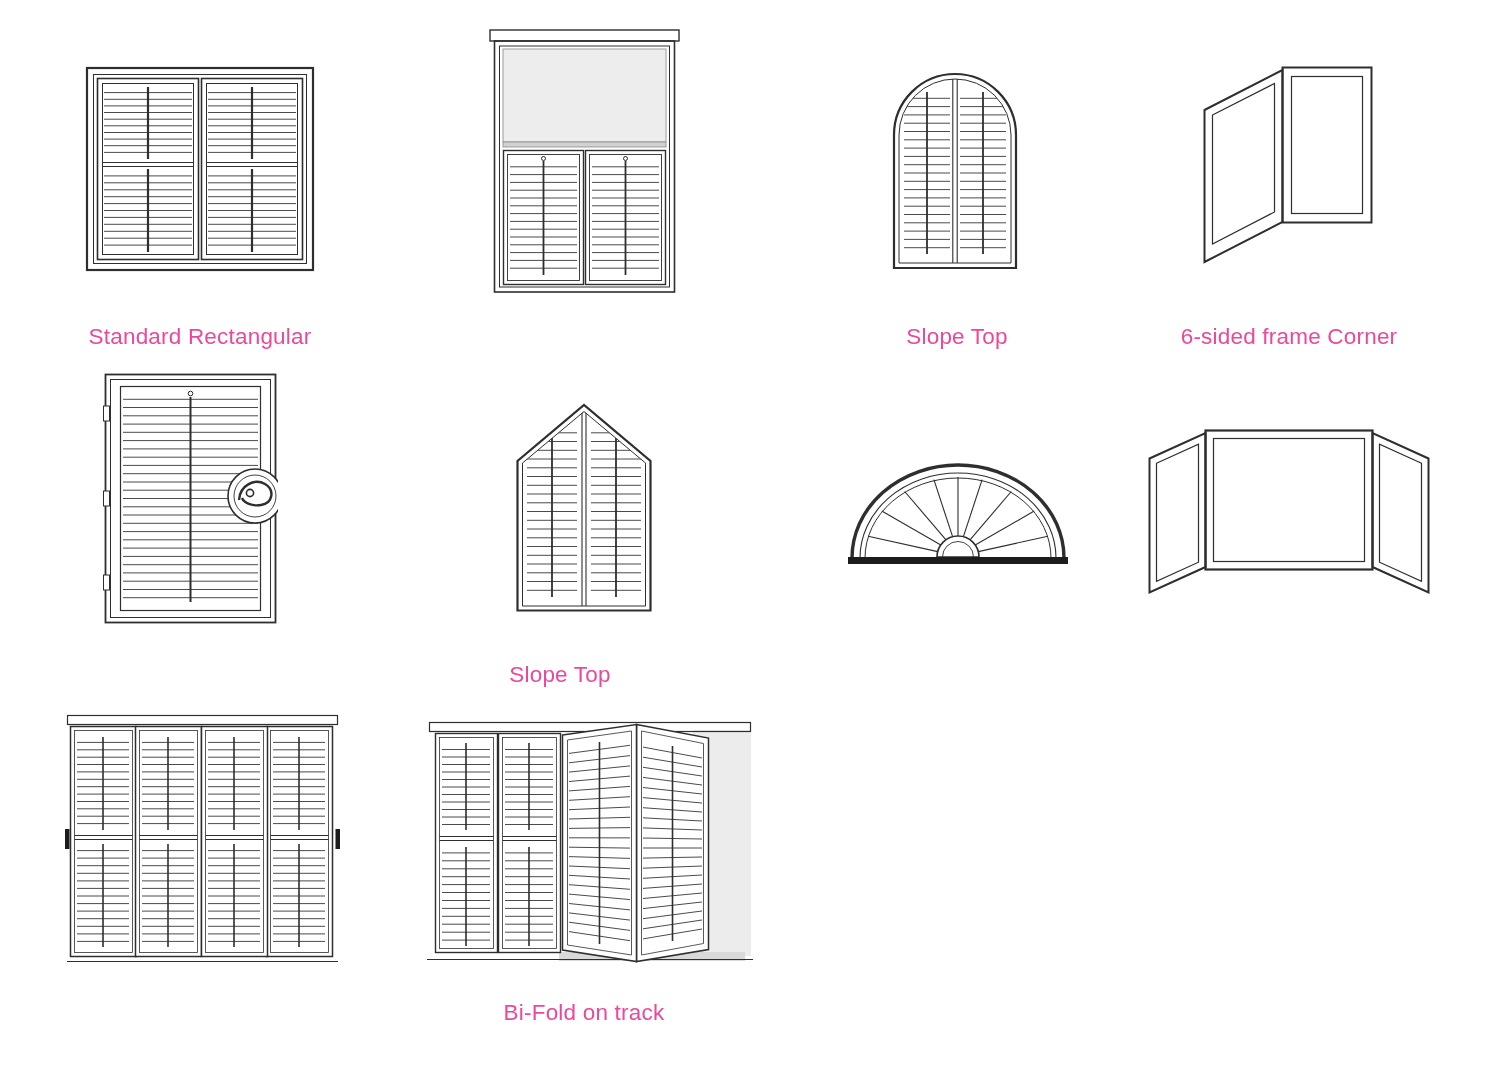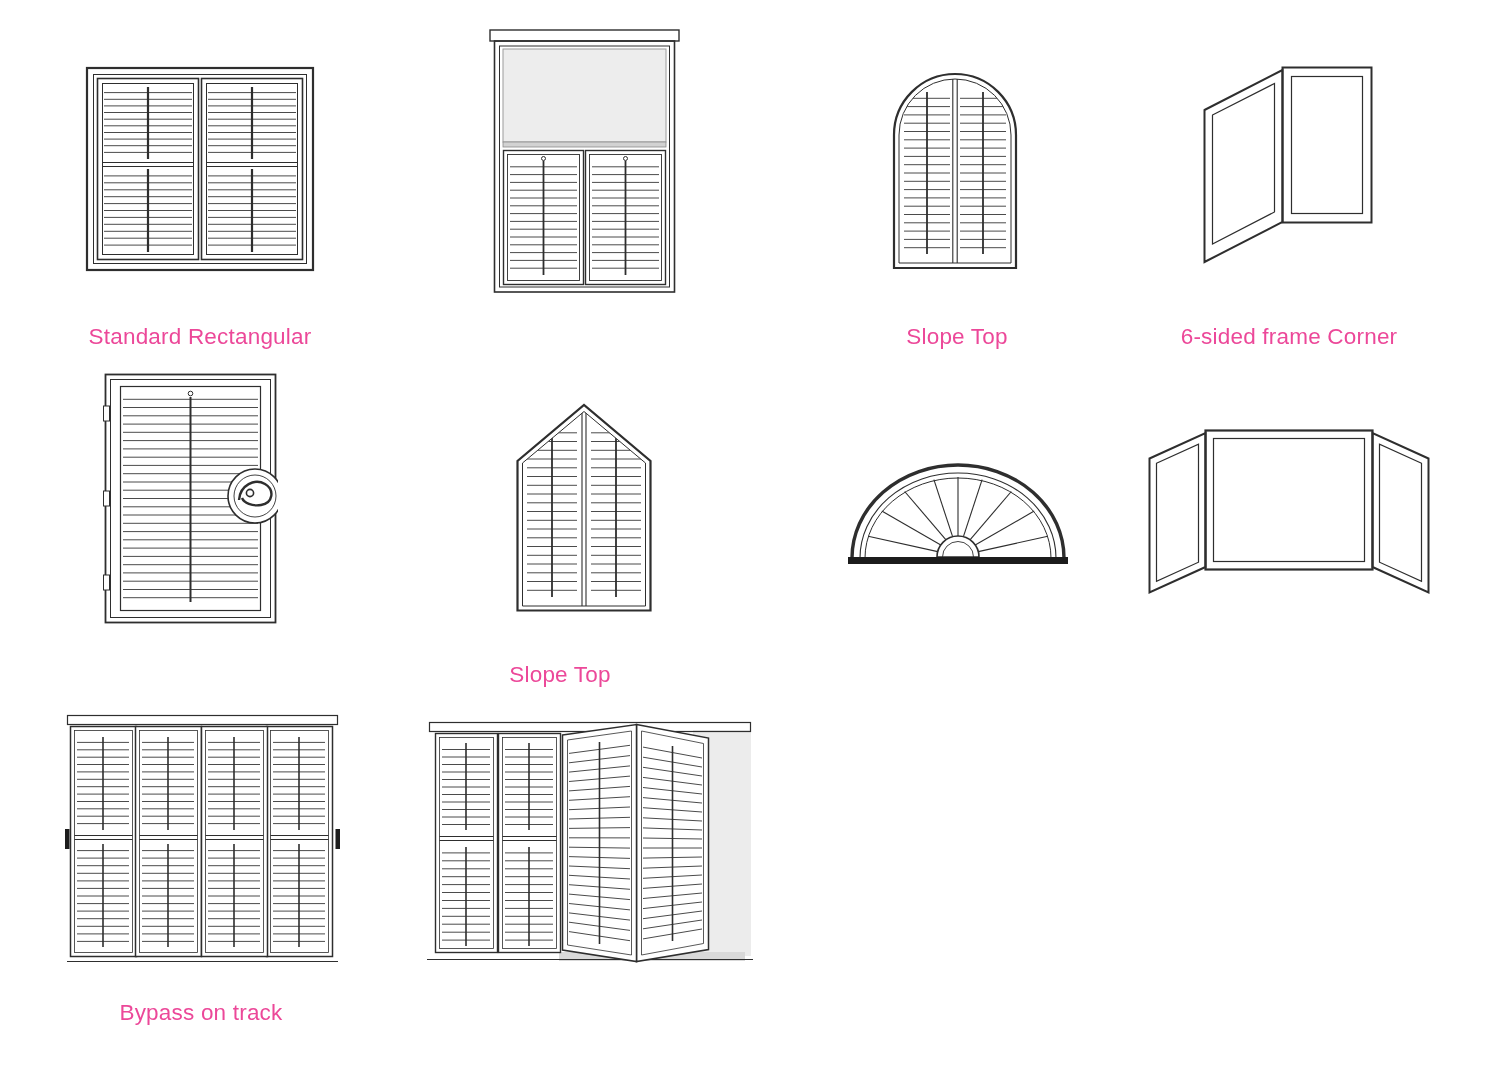--- a/index.html
+++ b/index.html
@@ -629,15 +629,15 @@
           <line x1="144.0" y1="213.6" x2="205.0" y2="222.7"></line>
         </g>
       <line x1="174.5" y1="24" x2="174.5" y2="226" stroke-width="1.6"></line>
     </svg>
   </div>
 
   <div class="caption" style="left:40px;top:323px;width:320px">Standard Rectangular</div>
   <div class="caption" style="left:807px;top:323px;width:300px">Slope Top</div>
   <div class="caption" style="left:1114px;top:323px;width:350px">6-sided frame Corner</div>
   <div class="caption" style="left:410px;top:661px;width:300px">Slope Top</div>
-  <div class="caption" style="left:51px;top:999px;width:300px">Bypass on track</div>
+  <div class="caption" style="left:434px;top:999px;width:300px">Bi-Fold on track</div>
 
 </div>
 
 </body></html>

